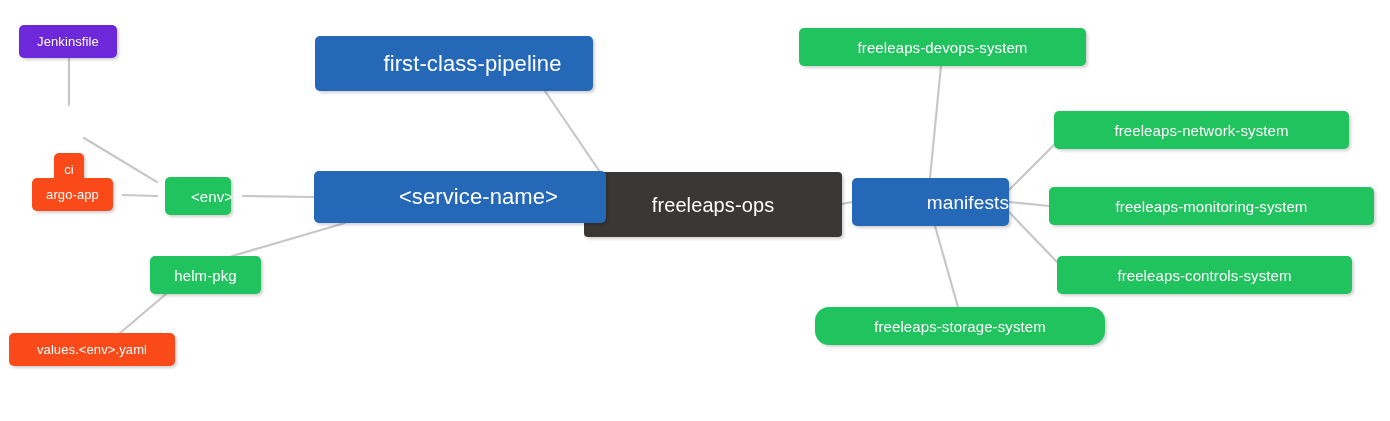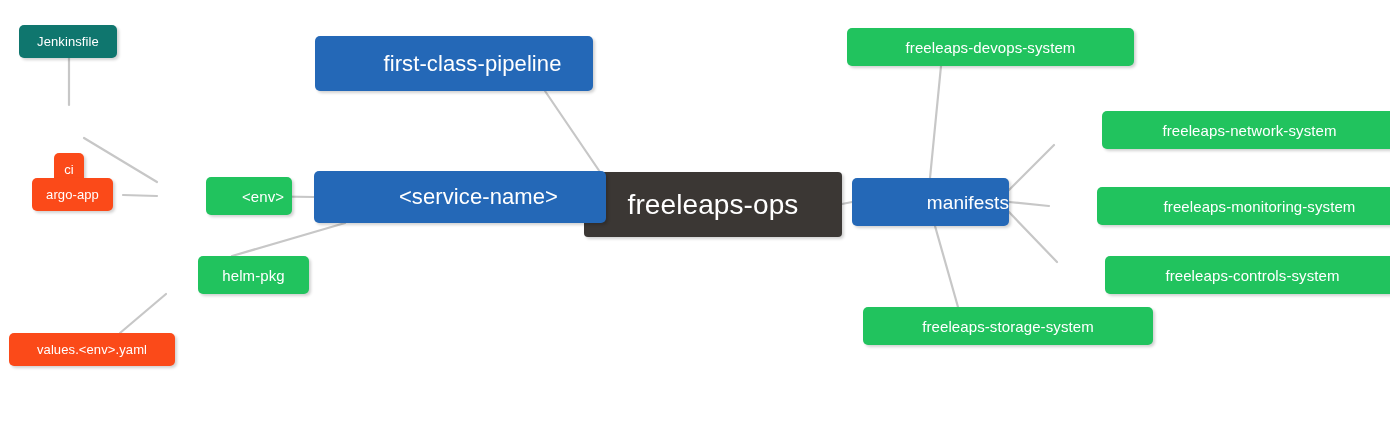--- a/index.html
+++ b/index.html
@@ -42,29 +42,28 @@
     background: #3B3734;
     font-size: 31px;
     border-radius: 4px;
   }
   .node-blue {
     background: #2468B7;
     padding-left: 37px;
   }
   .node-green {
     background: #21C35E;
-    margin-left: 48px;
   }
   .node-orange {
-    background: #0f766e;
+    background: #6d28d9;
   }
   .node-red {
     background: #FB4A19;
   }
-  .lvl1 { font-size: 28px; justify-content: center; }
+  .lvl1 { font-size: 20px; justify-content: center; }
   .lvl2 { font-size: 22px; }
   .lvl3 { font-size: 19px; justify-content: flex-end; }
   .lvl4 { font-size: 15px; }
   .lvl5 { font-size: 13px; }
 </style>
 </head>
 <body>
 
 <div id="mindmap">
   <svg id="edge-layer" viewBox="0 0 1390 421">
@@ -89,21 +88,21 @@
       </div>
       <div class="node node-blue lvl2" style="left: 314px; top: 171px; width: 292px; height: 52px;">
         <span>&lt;service-name&gt;</span>
       </div>
       <div class="node node-blue lvl2" style="left: 315px; top: 36px; width: 278px; height: 55px;">
         <span>first-class-pipeline</span>
       </div>
       <div class="node node-blue lvl3" style="left: 852px; top: 178px; width: 157px; height: 48px;">
         <span>manifests</span>
       </div>
-      <div class="node node-green lvl4" style="left: 158px; top: 177px; width: 86px; height: 38px; padding-left: 28px;">
+      <div class="node node-green lvl4" style="left: 165px; top: 177px; width: 66px; height: 38px; padding-left: 28px;">
         <span>&lt;env&gt;</span>
       </div>
       <div class="node node-green lvl4" style="left: 150px; top: 256px; width: 111px; height: 38px;">
         <span>helm-pkg</span>
       </div>
       <div class="node node-orange lvl5" style="left: 19px; top: 25px; width: 98px; height: 33px;">
         <span>Jenkinsfile</span>
       </div>
       <div class="node node-red lvl5" style="left: 54px; top: 105px; width: 30px; height: 33px; margin-top: 48px;">
         <span>ci</span>
@@ -119,17 +118,17 @@
       </div>
       <div class="node node-green lvl4" style="left: 1054px; top: 111px; width: 295px; height: 38px;">
         <span>freeleaps-network-system</span>
       </div>
       <div class="node node-green lvl4" style="left: 1049px; top: 187px; width: 325px; height: 38px;">
         <span>freeleaps-monitoring-system</span>
       </div>
       <div class="node node-green lvl4" style="left: 1057px; top: 256px; width: 295px; height: 38px;">
         <span>freeleaps-controls-system</span>
       </div>
-      <div class="node node-green lvl4" style="left: 815px; top: 307px; width: 290px; height: 38px;">
+      <div class="node node-green lvl4" style="left: 815px; top: 307px; width: 290px; height: 38px; border-radius: 14px;">
         <span>freeleaps-storage-system</span>
       </div>
     </div>
 </div>
 
 </body></html>

